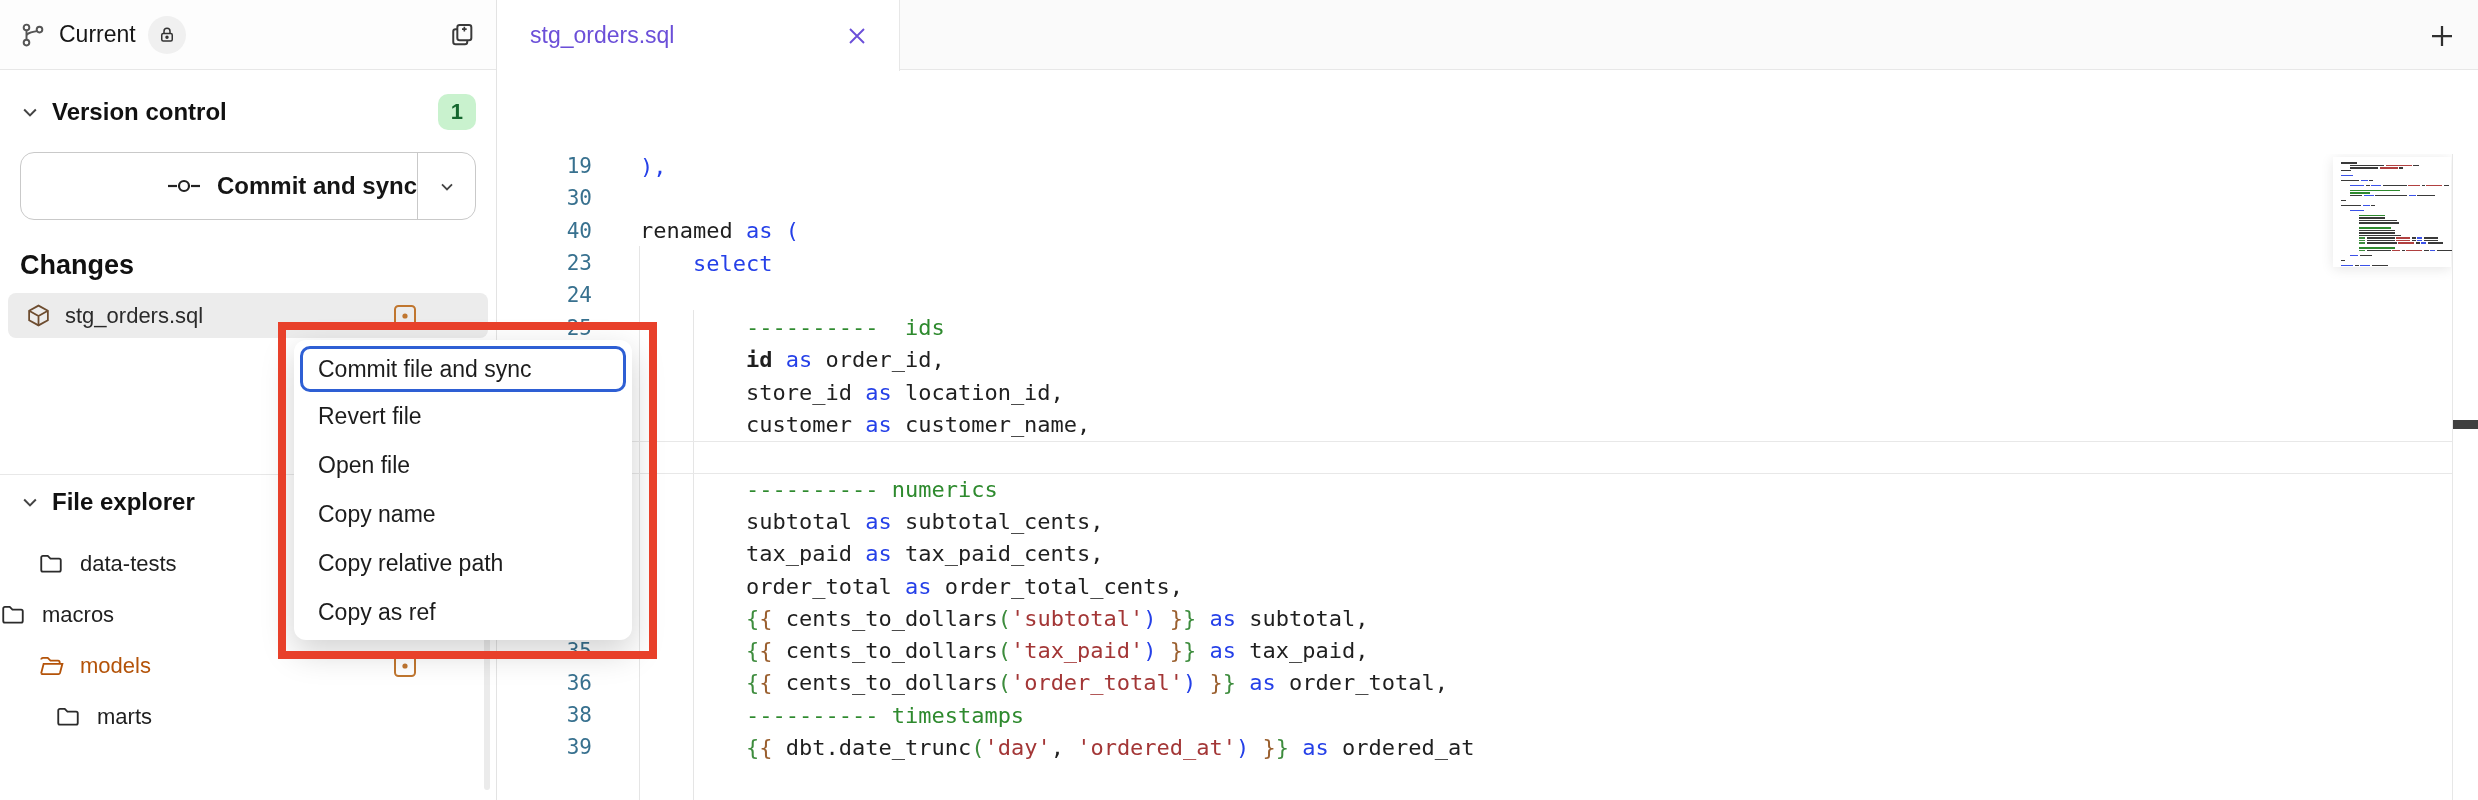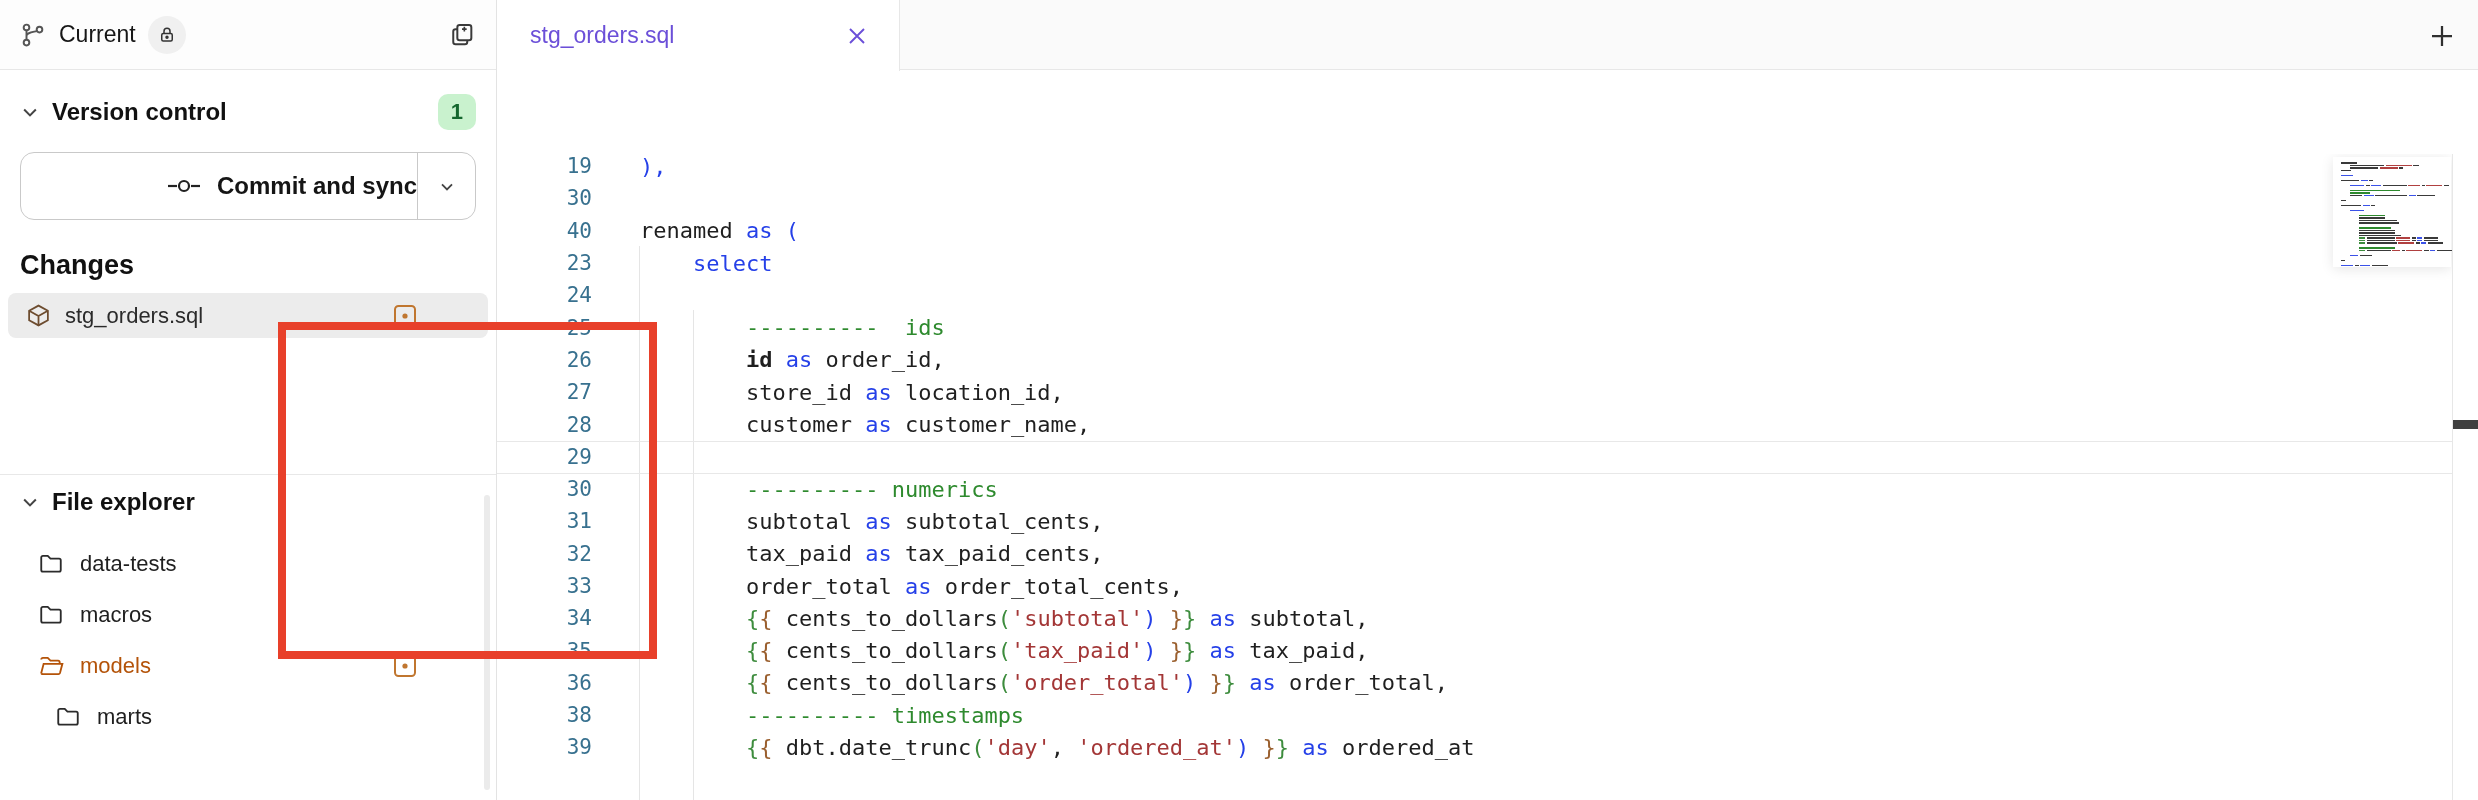--- a/index.html
+++ b/index.html
@@ -195,21 +195,21 @@
 
     <div class="fe-items">
         <div class="fe-item" style="padding-left: 38px;">
           <span>
             <svg width="26" height="26" viewBox="0 0 24 24" fill="none" stroke="#2b2b2b" stroke-width="1.7">
               <path d="M3 6 a1.5 1.5 0 0 1 1.5 -1.5 h4.5 l2.5 2.5 h8 A1.5 1.5 0 0 1 21 8.5 v9 a1.5 1.5 0 0 1 -1.5 1.5 h-15 A1.5 1.5 0 0 1 3 17.5 Z"></path>
             </svg>
           </span>
           <span class="label" style="color:#1f1f1f">data-tests</span>
         </div>
-        <div class="fe-item" style="padding-left: 38px;">
+        <div class="fe-item" style="">
           <span>
             <svg width="26" height="26" viewBox="0 0 24 24" fill="none" stroke="#2b2b2b" stroke-width="1.7">
               <path d="M3 6 a1.5 1.5 0 0 1 1.5 -1.5 h4.5 l2.5 2.5 h8 A1.5 1.5 0 0 1 21 8.5 v9 a1.5 1.5 0 0 1 -1.5 1.5 h-15 A1.5 1.5 0 0 1 3 17.5 Z"></path>
             </svg>
           </span>
           <span class="label" style="color:#1f1f1f">macros</span>
         </div>
         <div class="fe-item" style="padding-left: 38px;">
           <span>
             <svg width="26" height="26" viewBox="0 0 24 24" fill="none" stroke="#b45309" stroke-width="1.7">
@@ -428,15 +428,23 @@
             <span class="mm-seg" style="width: 10px; background: rgb(59, 82, 232);"></span>
             <span class="mm-seg" style="width: 16px; background: rgb(58, 58, 58);"></span>
           </div>
         </div>
       <div class="ruler">
         <div class="ruler-mark"></div>
       </div>
     </div>
   </div>
 
+  <div class="ctx-menu">
+      <div class="menu-item first">Commit file and sync</div>
+      <div class="menu-item">Revert file</div>
+      <div class="menu-item">Open file</div>
+      <div class="menu-item">Copy name</div>
+      <div class="menu-item">Copy relative path</div>
+      <div class="menu-item">Copy as ref</div>
+    </div>
   <div class="red-box"></div>
 
 </div>
 
 </body></html>

